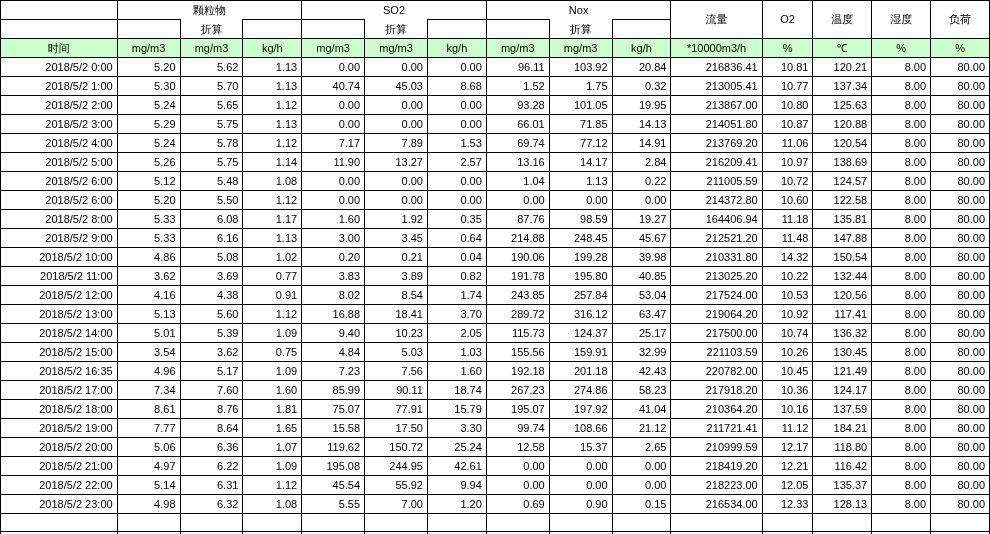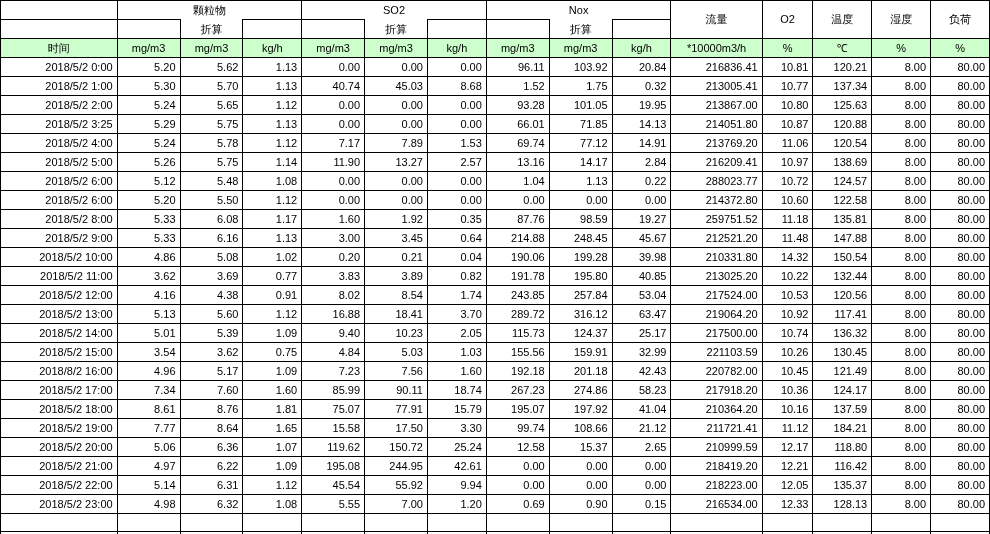--- a/index.html
+++ b/index.html
@@ -157,21 +157,21 @@
         <td class="r">93.28</td>
         <td class="r">101.05</td>
         <td class="r">19.95</td>
         <td class="r">213867.00</td>
         <td class="r">10.80</td>
         <td class="r">125.63</td>
         <td class="r">8.00</td>
         <td class="r">80.00</td>
       </tr>
       <tr>
-        <td class="r">2018/5/2 3:25</td>
+        <td class="r">2018/5/2 3:00</td>
         <td class="r">5.29</td>
         <td class="r">5.75</td>
         <td class="r">1.13</td>
         <td class="r">0.00</td>
         <td class="r">0.00</td>
         <td class="r">0.00</td>
         <td class="r">66.01</td>
         <td class="r">71.85</td>
         <td class="r">14.13</td>
         <td class="r">214051.80</td>
@@ -218,21 +218,21 @@
         <td class="r">2018/5/2 6:00</td>
         <td class="r">5.12</td>
         <td class="r">5.48</td>
         <td class="r">1.08</td>
         <td class="r">0.00</td>
         <td class="r">0.00</td>
         <td class="r">0.00</td>
         <td class="r">1.04</td>
         <td class="r">1.13</td>
         <td class="r">0.22</td>
-        <td class="r">288023.77</td>
+        <td class="r">211005.59</td>
         <td class="r">10.72</td>
         <td class="r">124.57</td>
         <td class="r">8.00</td>
         <td class="r">80.00</td>
       </tr>
       <tr>
         <td class="r">2018/5/2 6:00</td>
         <td class="r">5.20</td>
         <td class="r">5.50</td>
         <td class="r">1.12</td>
@@ -252,21 +252,21 @@
         <td class="r">2018/5/2 8:00</td>
         <td class="r">5.33</td>
         <td class="r">6.08</td>
         <td class="r">1.17</td>
         <td class="r">1.60</td>
         <td class="r">1.92</td>
         <td class="r">0.35</td>
         <td class="r">87.76</td>
         <td class="r">98.59</td>
         <td class="r">19.27</td>
-        <td class="r">259751.52</td>
+        <td class="r">164406.94</td>
         <td class="r">11.18</td>
         <td class="r">135.81</td>
         <td class="r">8.00</td>
         <td class="r">80.00</td>
       </tr>
       <tr>
         <td class="r">2018/5/2 9:00</td>
         <td class="r">5.33</td>
         <td class="r">6.16</td>
         <td class="r">1.13</td>
@@ -378,21 +378,21 @@
         <td class="r">155.56</td>
         <td class="r">159.91</td>
         <td class="r">32.99</td>
         <td class="r">221103.59</td>
         <td class="r">10.26</td>
         <td class="r">130.45</td>
         <td class="r">8.00</td>
         <td class="r">80.00</td>
       </tr>
       <tr>
-        <td class="r">2018/8/2 16:00</td>
+        <td class="r">2018/5/2 16:35</td>
         <td class="r">4.96</td>
         <td class="r">5.17</td>
         <td class="r">1.09</td>
         <td class="r">7.23</td>
         <td class="r">7.56</td>
         <td class="r">1.60</td>
         <td class="r">192.18</td>
         <td class="r">201.18</td>
         <td class="r">42.43</td>
         <td class="r">220782.00</td>

